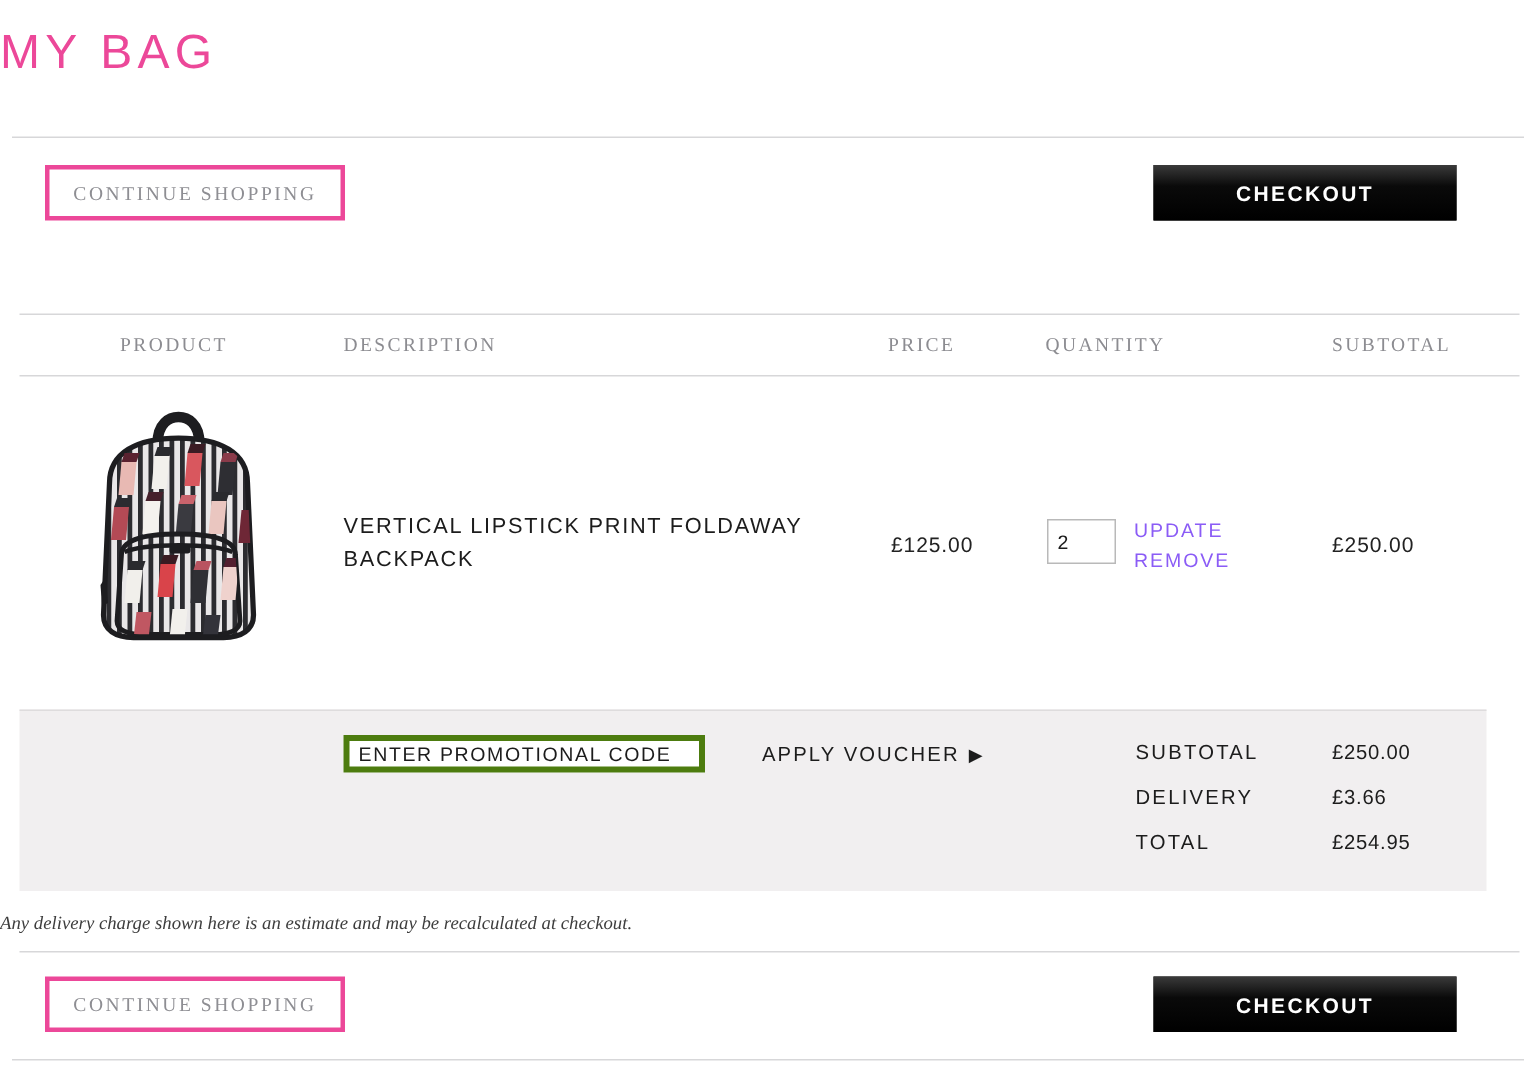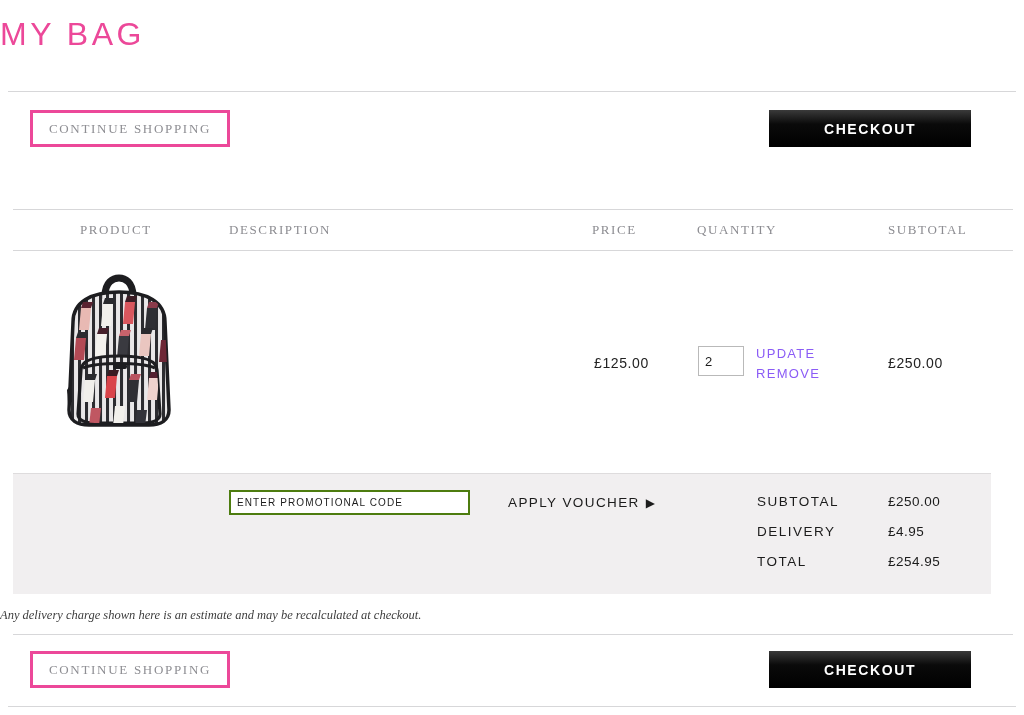--- a/index.html
+++ b/index.html
@@ -187,23 +187,23 @@
     background: #f1eff0;
     border-top: 1px solid #dedcdd;
   }
   .promo-input {
     position: absolute;
     left: 229px;
     top: 490px;
     width: 241px;
     height: 25px;
     box-sizing: border-box;
-    border: 2px solid #4d7c0f;
+    border: 4px solid #4d7c0f;
     background: #ffffff;
-    font-size: 10px;
+    font-size: 13px;
     letter-spacing: 1.1px;
     color: #1c1c1c;
     padding: 0 6px;
     text-transform: uppercase;
     font-family: "Liberation Sans", sans-serif;
   }
   .promo-input::placeholder {
     color: #1c1c1c;
     opacity: 1;
   }
@@ -345,20 +345,21 @@
       </g>
 
       <path d="M54 100 C68 94, 112 94, 126 100" fill="none" stroke="#1d1d20" stroke-width="3"></path>
 
       <rect x="84" y="96" width="14" height="5" rx="2" fill="#1d1d20"></rect>
 
       <path d="M42 116 L38 122 L39 136 L43 134" fill="#1d1d20"></path>
     </svg>
   </div>
 
+  <div class="product-name">VERTICAL LIPSTICK PRINT FOLDAWAY BACKPACK</div>
   <div class="product-price">£125.00</div>
 
   <input class="qty-input" type="text" value="2" style="">
 
   <div class="qty-actions">
     <span>UPDATE</span>
     <span>REMOVE</span>
   </div>
 
   <div class="line-subtotal">£250.00</div>
@@ -371,21 +372,21 @@
     <span>APPLY VOUCHER</span><span class="arrow">▶</span>
   </div>
 
   <div class="totals">
     <div class="total-row">
       <span class="label">SUBTOTAL</span>
       <span class="value">£250.00</span>
     </div>
     <div class="total-row">
       <span class="label">DELIVERY</span>
-      <span class="value">£4.95</span>
+      <span class="value">£3.66</span>
     </div>
     <div class="total-row">
       <span class="label">TOTAL</span>
       <span class="value">£254.95</span>
     </div>
   </div>
 
   <div class="delivery-note">Any delivery charge shown here is an estimate and may be recalculated at checkout.</div>
 
   <div class="rule rule-note-bot"></div>

